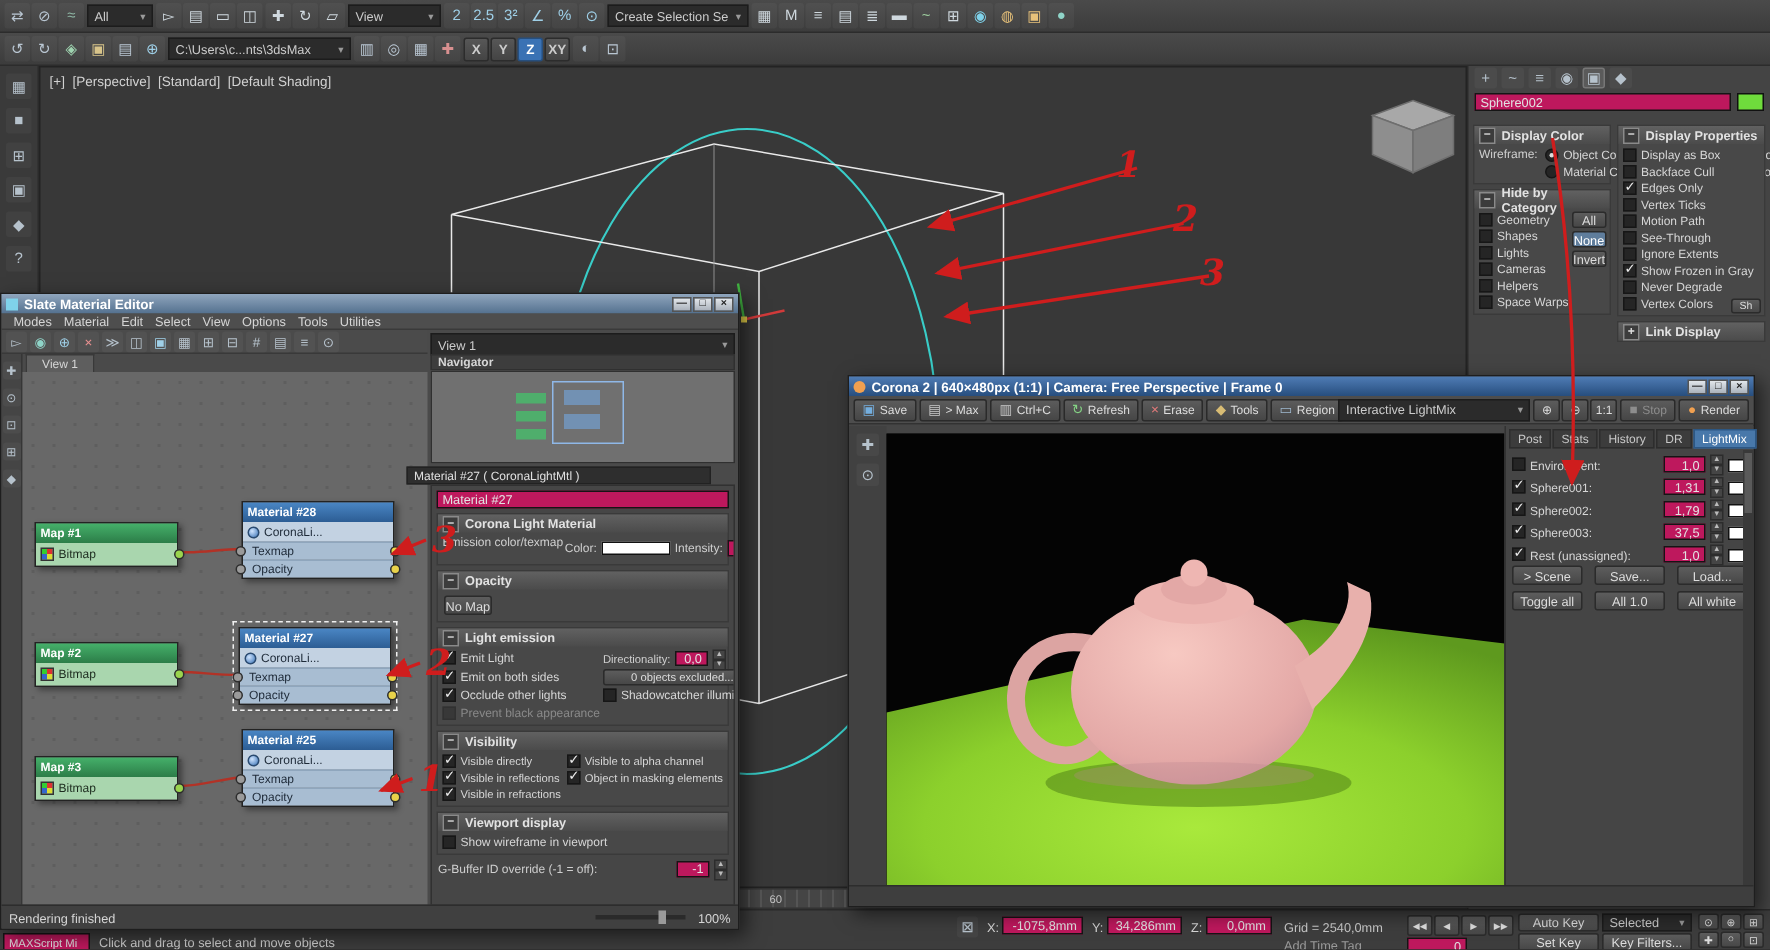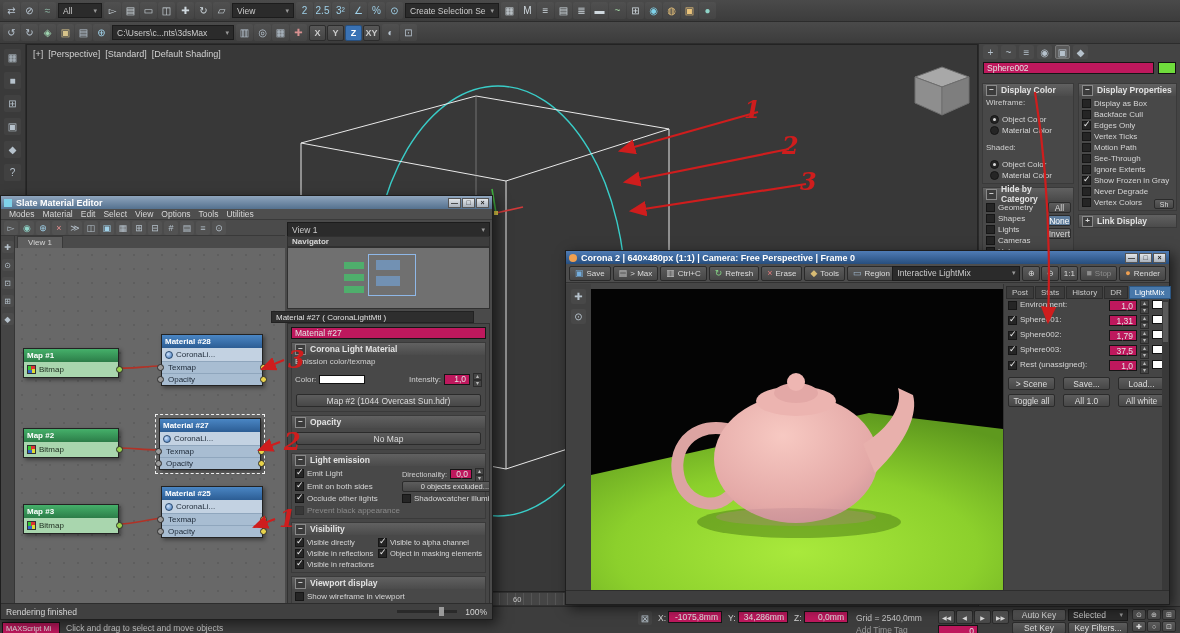--- a/index.html
+++ b/index.html
@@ -39,21 +39,21 @@
 .rrow{display:flex;align-items:center;gap:3px;height:11px;padding-left:4px}
 .radio{width:9px;height:9px;border-radius:50%;background:#252525;border:1px solid #161616;position:relative;flex:none}
 .rrow.selected .radio::after{content:"";position:absolute;inset:2px;background:#ddd;border-radius:50%}
 .lbl{font-size:8px;white-space:nowrap}
 .plbl{font-size:8px;color:#cfcfcf;white-space:nowrap}
 
 .roll{border:1px solid #3a3a3a;margin:3px 1px;background:#484848}
 .rh{height:12px;background:linear-gradient(#616161,#4b4b4b);display:flex;align-items:center;font-weight:bold;font-size:8.5px;padding:0 3px;gap:4px;color:#e2e2e2}
 .rh::before{content:"−";width:9px;height:9px;border:1px solid #8a8a8a;display:flex;align-items:center;justify-content:center;font-size:8px;line-height:8px;color:#ddd;background:#3c3c3c;flex:none}
 .roll.closed .rh::before{content:"+"}
-.pcon{padding:2px 3px;display:flex;flex-direction:column;gap:7px}
+.pcon{padding:2px 3px;display:flex;flex-direction:row;gap:1px}
 .prow{display:flex;align-items:center;gap:3px}
 
 .win{position:absolute;background:#4a4a4a;border:1px solid #1e1e1e;box-shadow:4px 4px 12px rgba(0,0,0,.55)}
 .tbar{height:13px;display:flex;align-items:center;padding:0 3px;gap:4px;color:#fff;font-weight:bold;font-size:9px;white-space:nowrap;overflow:hidden}
 .wico{width:8px;height:8px;flex:none}
 .wbtns{margin-left:auto;display:flex;gap:1px}
 .wb{width:13px;height:10px;background:linear-gradient(#e2e6ea,#aab2bc);border:1px solid #555;color:#222;font-size:7px;line-height:8px;text-align:center}
 
 .sme{left:0;top:195px;width:493px;height:425px;z-index:20}
 .sme .tbar{background:linear-gradient(#8fa5bd,#54718f)}
@@ -94,21 +94,21 @@
 .cor-tb{height:19px;background:#4d4d4d;display:flex;align-items:center;gap:2px;padding:0 3px;border-bottom:1px solid #323232}
 .cbtn{height:15px;background:linear-gradient(#5c5c5c,#464646);border:1px solid #2a2a2a;border-radius:2px;color:#ddd;display:flex;align-items:center;gap:3px;padding:0 5px;font-size:8px;flex:none}
 .cbtn .ic{font-size:9px}
 .cbtn.dim{color:#8d8d8d}
 .cor-strip{position:absolute;left:0;top:33px;width:25px;height:307px;background:#414141;display:flex;flex-direction:column;align-items:center;gap:5px;padding-top:5px}
 .cor-view{position:absolute;left:25px;top:38px;width:412px;height:302px;background:#000}
 .cor-panel{position:absolute;left:437px;top:33px;width:166px;height:307px;background:#454545;border-left:1px solid #323232}
 .cor-tabs{display:flex;gap:1px;padding:2px 2px 1px;height:16px}
 .ctab{padding:0 5px;display:flex;align-items:center;background:#3c3c3c;border:1px solid #2d2d2d;font-size:8px;color:#c8c8c8}
 .ctab.active{background:#4878aa;color:#fff;border-color:#2c5784}
-.lm-row{display:flex;align-items:flex-start;gap:3px;height:15px;padding:0 4px}
+.lm-row{display:flex;align-items:flex-end;gap:3px;height:15px;padding:0 4px}
 .lm-row .lbl{flex:1;font-size:8px}
 .lm-row .fld{width:28px;height:11px}
 .lm-row .swatch{width:13px;height:9px}
 .lm-btnrow{display:flex;gap:8px;padding:2px 4px}
 .lm-btnrow .btn{flex:1;height:13px}
 .cor-bottom{position:absolute;left:0;bottom:0;width:100%;height:14px;background:#3e3e3e;border-top:1px solid #2d2d2d}
 .cor-scroll{position:absolute;right:0;top:16px;bottom:0;width:7px;background:#393939}
 .cor-scroll i{position:absolute;left:1px;top:2px;width:5px;height:40px;background:#5a5a5a}
 
 .cmd{position:absolute;left:978px;top:44px;width:202px;height:562px;background:#444;border-left:1px solid #2a2a2a;font-size:8.5px;z-index:2}

